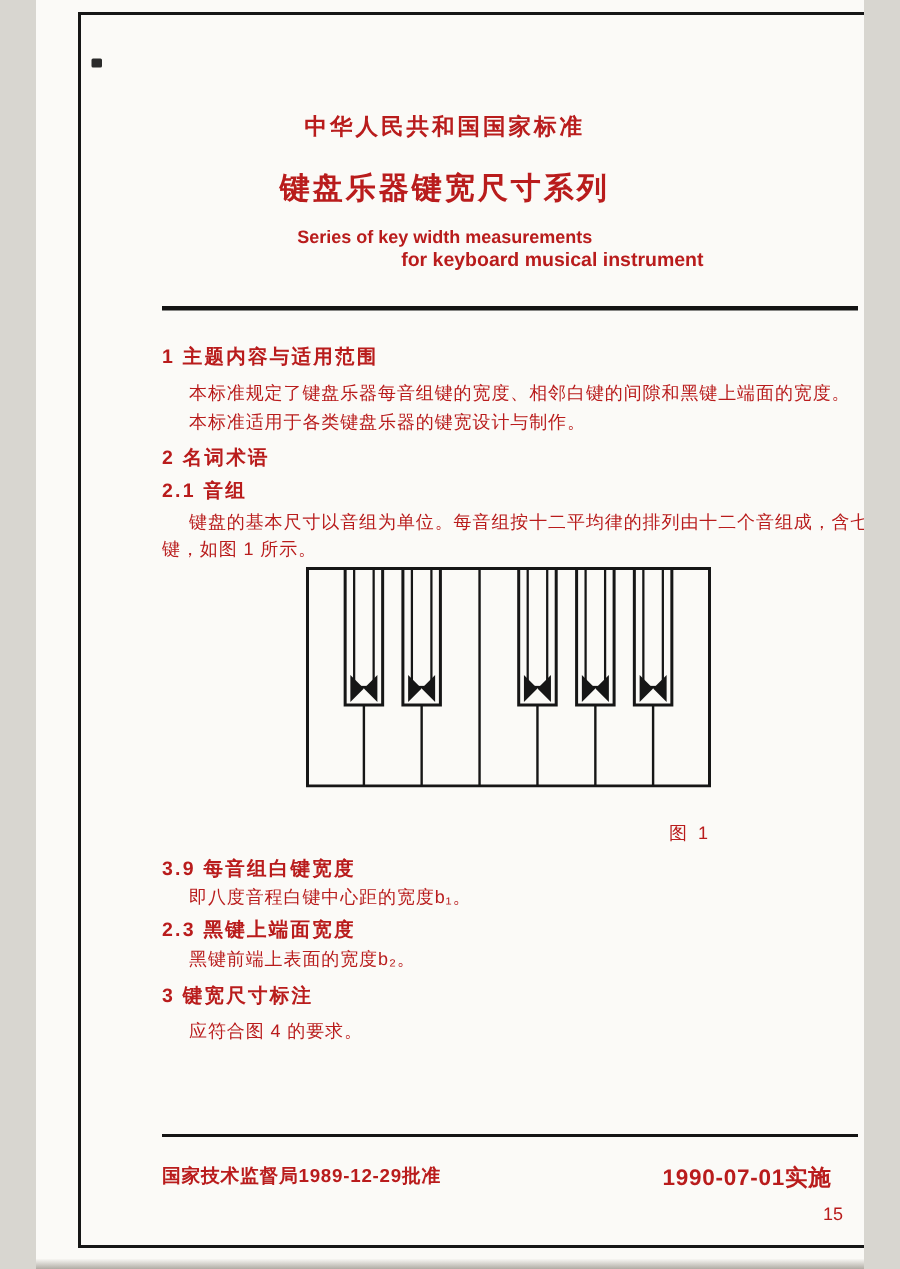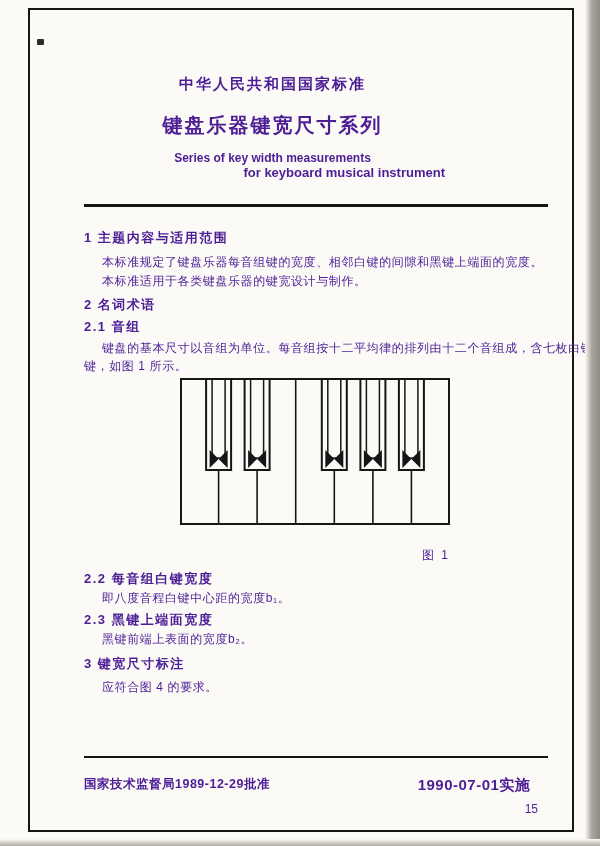--- a/index.html
+++ b/index.html
@@ -1,19 +1,19 @@
 <!DOCTYPE html>
 <html><head>
 <meta charset="utf-8">
 <style>
   * { margin:0; padding:0; box-sizing:border-box; }
   html,body { background:#d8d6d0; }
   .page {
-    position:relative; width:600px; height:846px; margin:0 auto;
-    background:#fbfaf7; color:#4c1d95; overflow:hidden;
+    position:relative; width:552px; height:846px; margin:0 auto;
+    background:#fbfaf7; color:#b91c1c; overflow:hidden;
     font-family:"Liberation Sans","DejaVu Sans",sans-serif;
   }
   .frame { position:absolute; left:28px; top:8px; width:546px; height:824px; border:2px solid #161616; }
   .t { position:absolute; white-space:nowrap; }
   .h { font-size:13px; font-weight:700; letter-spacing:1.5px; }
   .p { font-size:12px; letter-spacing:0.6px; }
   .org-line { top:75px; left:100px; width:345px; text-align:center; font-size:15px; font-weight:700; letter-spacing:2px; }
   .doc-title { top:112px; left:100px; width:345px; text-align:center; font-size:20px; font-weight:700; letter-spacing:2px; }
   .std-no { top:131px; left:420px; width:128px; text-align:right; font-size:14px; font-weight:700; letter-spacing:0.5px; }
   .en1 { top:151px; left:100px; width:345px; text-align:center; font-size:12px; font-weight:700; }
@@ -112,21 +112,21 @@
           <rect x="218.9" y="1" width="25" height="91" fill="#fbfaf7" stroke="#161616" stroke-width="2"></rect>
           <rect x="224.9" y="1" width="13" height="79" fill="none" stroke="#161616" stroke-width="1.5"></rect>
           <polygon points="222.4,72 222.4,90 231.4,81" fill="#161616"></polygon>
           <polygon points="240.4,72 240.4,90 231.4,81" fill="#161616"></polygon>
         </g>
       </g>
     </svg>
   </div>
   <div class="t caption">图 1</div>
 
-  <div class="t h s22h">2.2  每音组白键宽度</div>
+  <div class="t h s22h">3.9  每音组白键宽度</div>
   <div class="t p s22p">即八度音程白键中心距的宽度b₁。</div>
   <div class="t h s23h">2.3  黑键上端面宽度</div>
   <div class="t p s23p">黑键前端上表面的宽度b₂。</div>
 
   <div class="t h s3h">3  键宽尺寸标注</div>
   <div class="t p s3p">应符合图 4 的要求。</div>
 
   <div class="rule rule-bottom"></div>
   <div class="t approval">国家技术监督局1989-12-29批准</div>
   <div class="t impl">1990-07-01实施</div>

